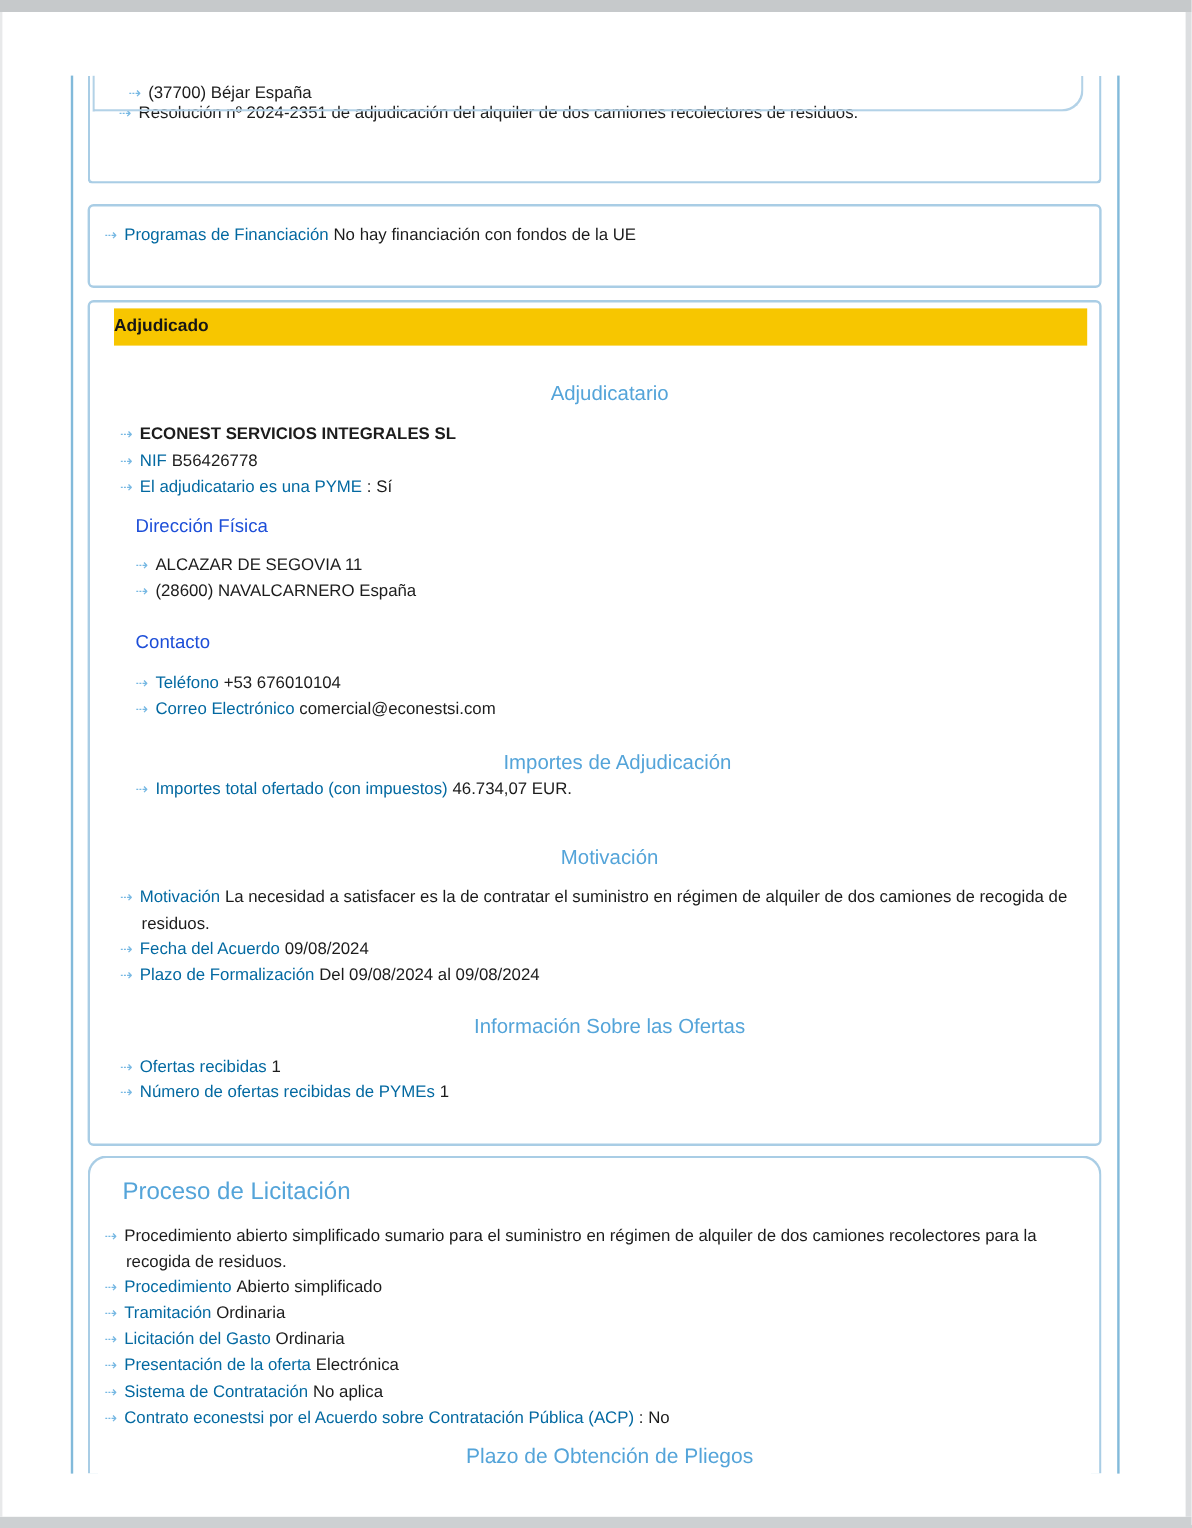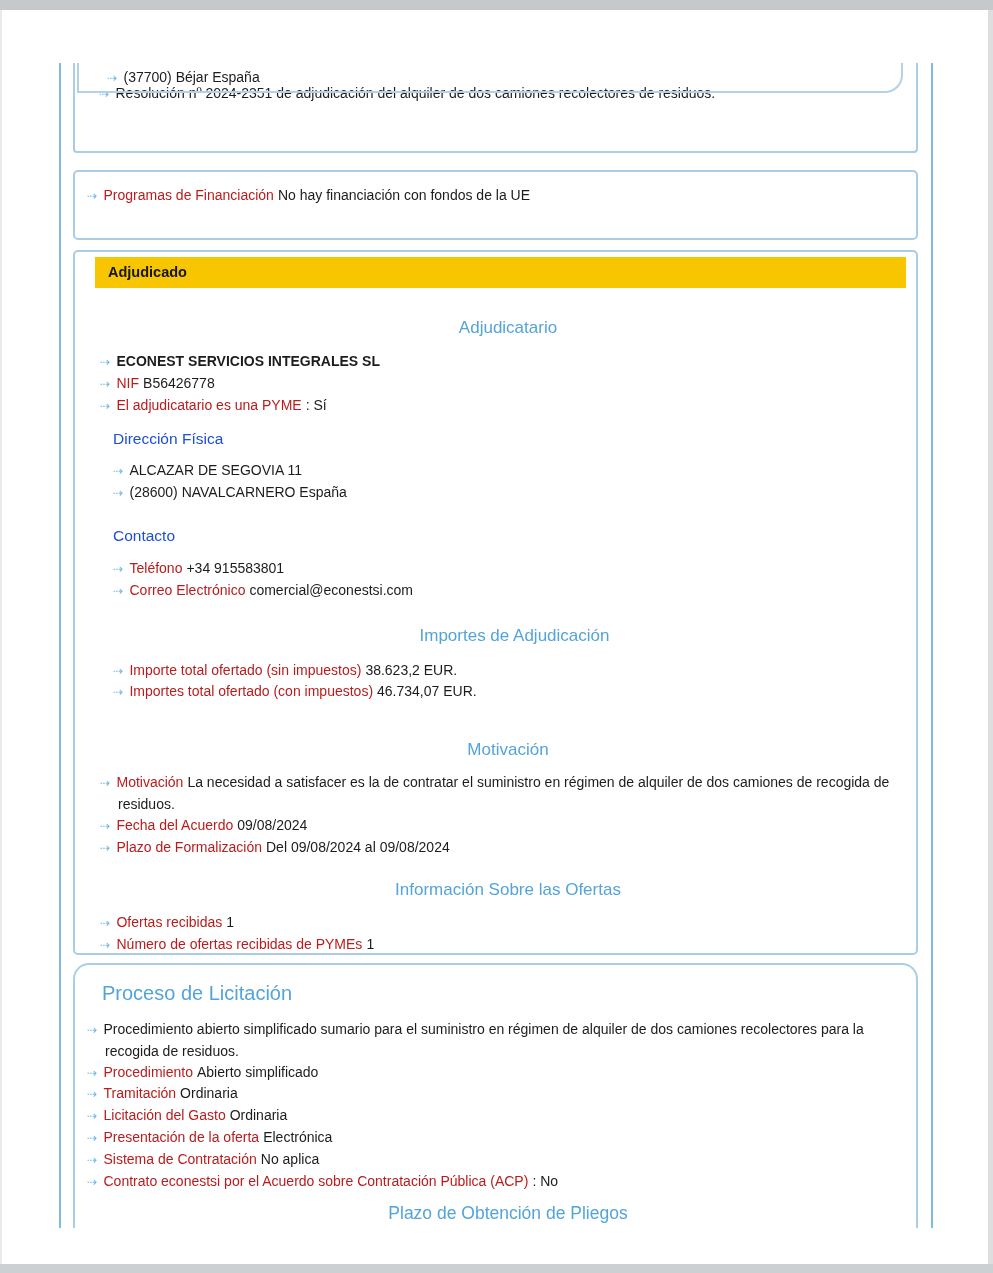--- a/index.html
+++ b/index.html
@@ -18,30 +18,30 @@
     border-left:2px solid #82bada; border-right:2px solid #82bada; }
 
   .panel { left:73px; width:845px; border:2px solid #a9cde5; background:#fff; }
   .panel1 { top:63px; height:90px; border-top:none; border-radius:0 0 4px 4px; }
   .subpanel { position:absolute; left:2px; top:0; width:826px; height:30px;
     border:2px solid #b3d2e7; border-top:none; border-radius:0 0 18px 0; }
   .panel2 { top:170px; height:70px; border-radius:5px; }
   .panel3 { top:250px; height:705px; border-radius:5px; overflow:hidden; }
   .panel4 { top:963px; height:265px; border-bottom:none; border-radius:16px 16px 0 0; overflow:hidden; }
 
-  .banner { margin:5px 10px 0 20px; height:31px; line-height:31px; padding-left:13px;
+  .banner { margin:5px 10px 0 20px; height:31px; line-height:31px; 
     background:#f7c600; color:#161616; font-weight:bold; font-size:14.5px; }
 
   .h-big   { color:#54a4d9; font-size:20px;   line-height:26px; font-weight:400; }
   .h-mid   { color:#54a4d9; font-size:17px;   line-height:22px; font-weight:400;text-align:center; }
   .h-small { color:#1d4ed8; font-size:15.5px; line-height:20px; font-weight:400; }
 
   .row { font-size:14px; line-height:20.8px; padding-left:18px; text-indent:-18px; padding-right:18px; }
   .arrow { color:#76b8e3; font-size:12.5px; margin-right:6px; }
-  .lbl { color:#b91c1c; margin-right:4px; }
+  .lbl { color:#0369a1; margin-right:4px; }
   .val { color:#1c1c1c; }
   .bold { font-weight:bold; }
 
   
   .p1-row   { margin:20px 0 0 24px; }
   .sub-row  { padding-top:4px; margin-left:28px; }
   .p2-title { margin:12px 0 0 25px; }
   .p2-row   { margin:13px 0 0 12px; }
 
   .ml25 { margin-left:25px; } .ml38 { margin-left:38px; }
@@ -107,30 +107,27 @@
   <div class="h-small ml38 t-direccion">Dirección Física</div>
   <div class="row ml38 g-direccion">
     <span class="arrow">⇢</span><span class="val">ALCAZAR DE SEGOVIA 11</span>
   </div>
   <div class="row ml38">
     <span class="arrow">⇢</span><span class="val">(28600) NAVALCARNERO España</span>
   </div>
 
   <div class="h-small ml38 t-contacto">Contacto</div>
   <div class="row ml38 g-contacto">
-    <span class="arrow">⇢</span><span class="lbl">Teléfono</span><span class="val">+34 915583801</span>
+    <span class="arrow">⇢</span><span class="lbl">Teléfono</span><span class="val">+53 676010104</span>
   </div>
   <div class="row ml38">
     <span class="arrow">⇢</span><span class="lbl">Correo Electrónico</span><span class="val">comercial@econestsi.com</span>
   </div>
 
   <div class="h-mid ml38 t-importes">Importes de Adjudicación</div>
-  <div class="row ml38 g-importes">
-    <span class="arrow">⇢</span><span class="lbl">Importe total ofertado (sin impuestos)</span><span class="val">38.623,2 EUR.</span>
-  </div>
   <div class="row ml38">
     <span class="arrow">⇢</span><span class="lbl">Importes total ofertado (con impuestos)</span><span class="val">46.734,07 EUR.</span>
   </div>
 
   <div class="h-mid ml25 t-motivacion">Motivación</div>
   <div class="row ml25 g-motivacion">
     <span class="arrow">⇢</span><span class="lbl">Motivación</span><span class="val">La necesidad a satisfacer es la de contratar el suministro en régimen de alquiler de dos camiones de recogida de residuos.</span>
   </div>
   <div class="row ml25">
     <span class="arrow">⇢</span><span class="lbl">Fecha del Acuerdo</span><span class="val">09/08/2024</span>

